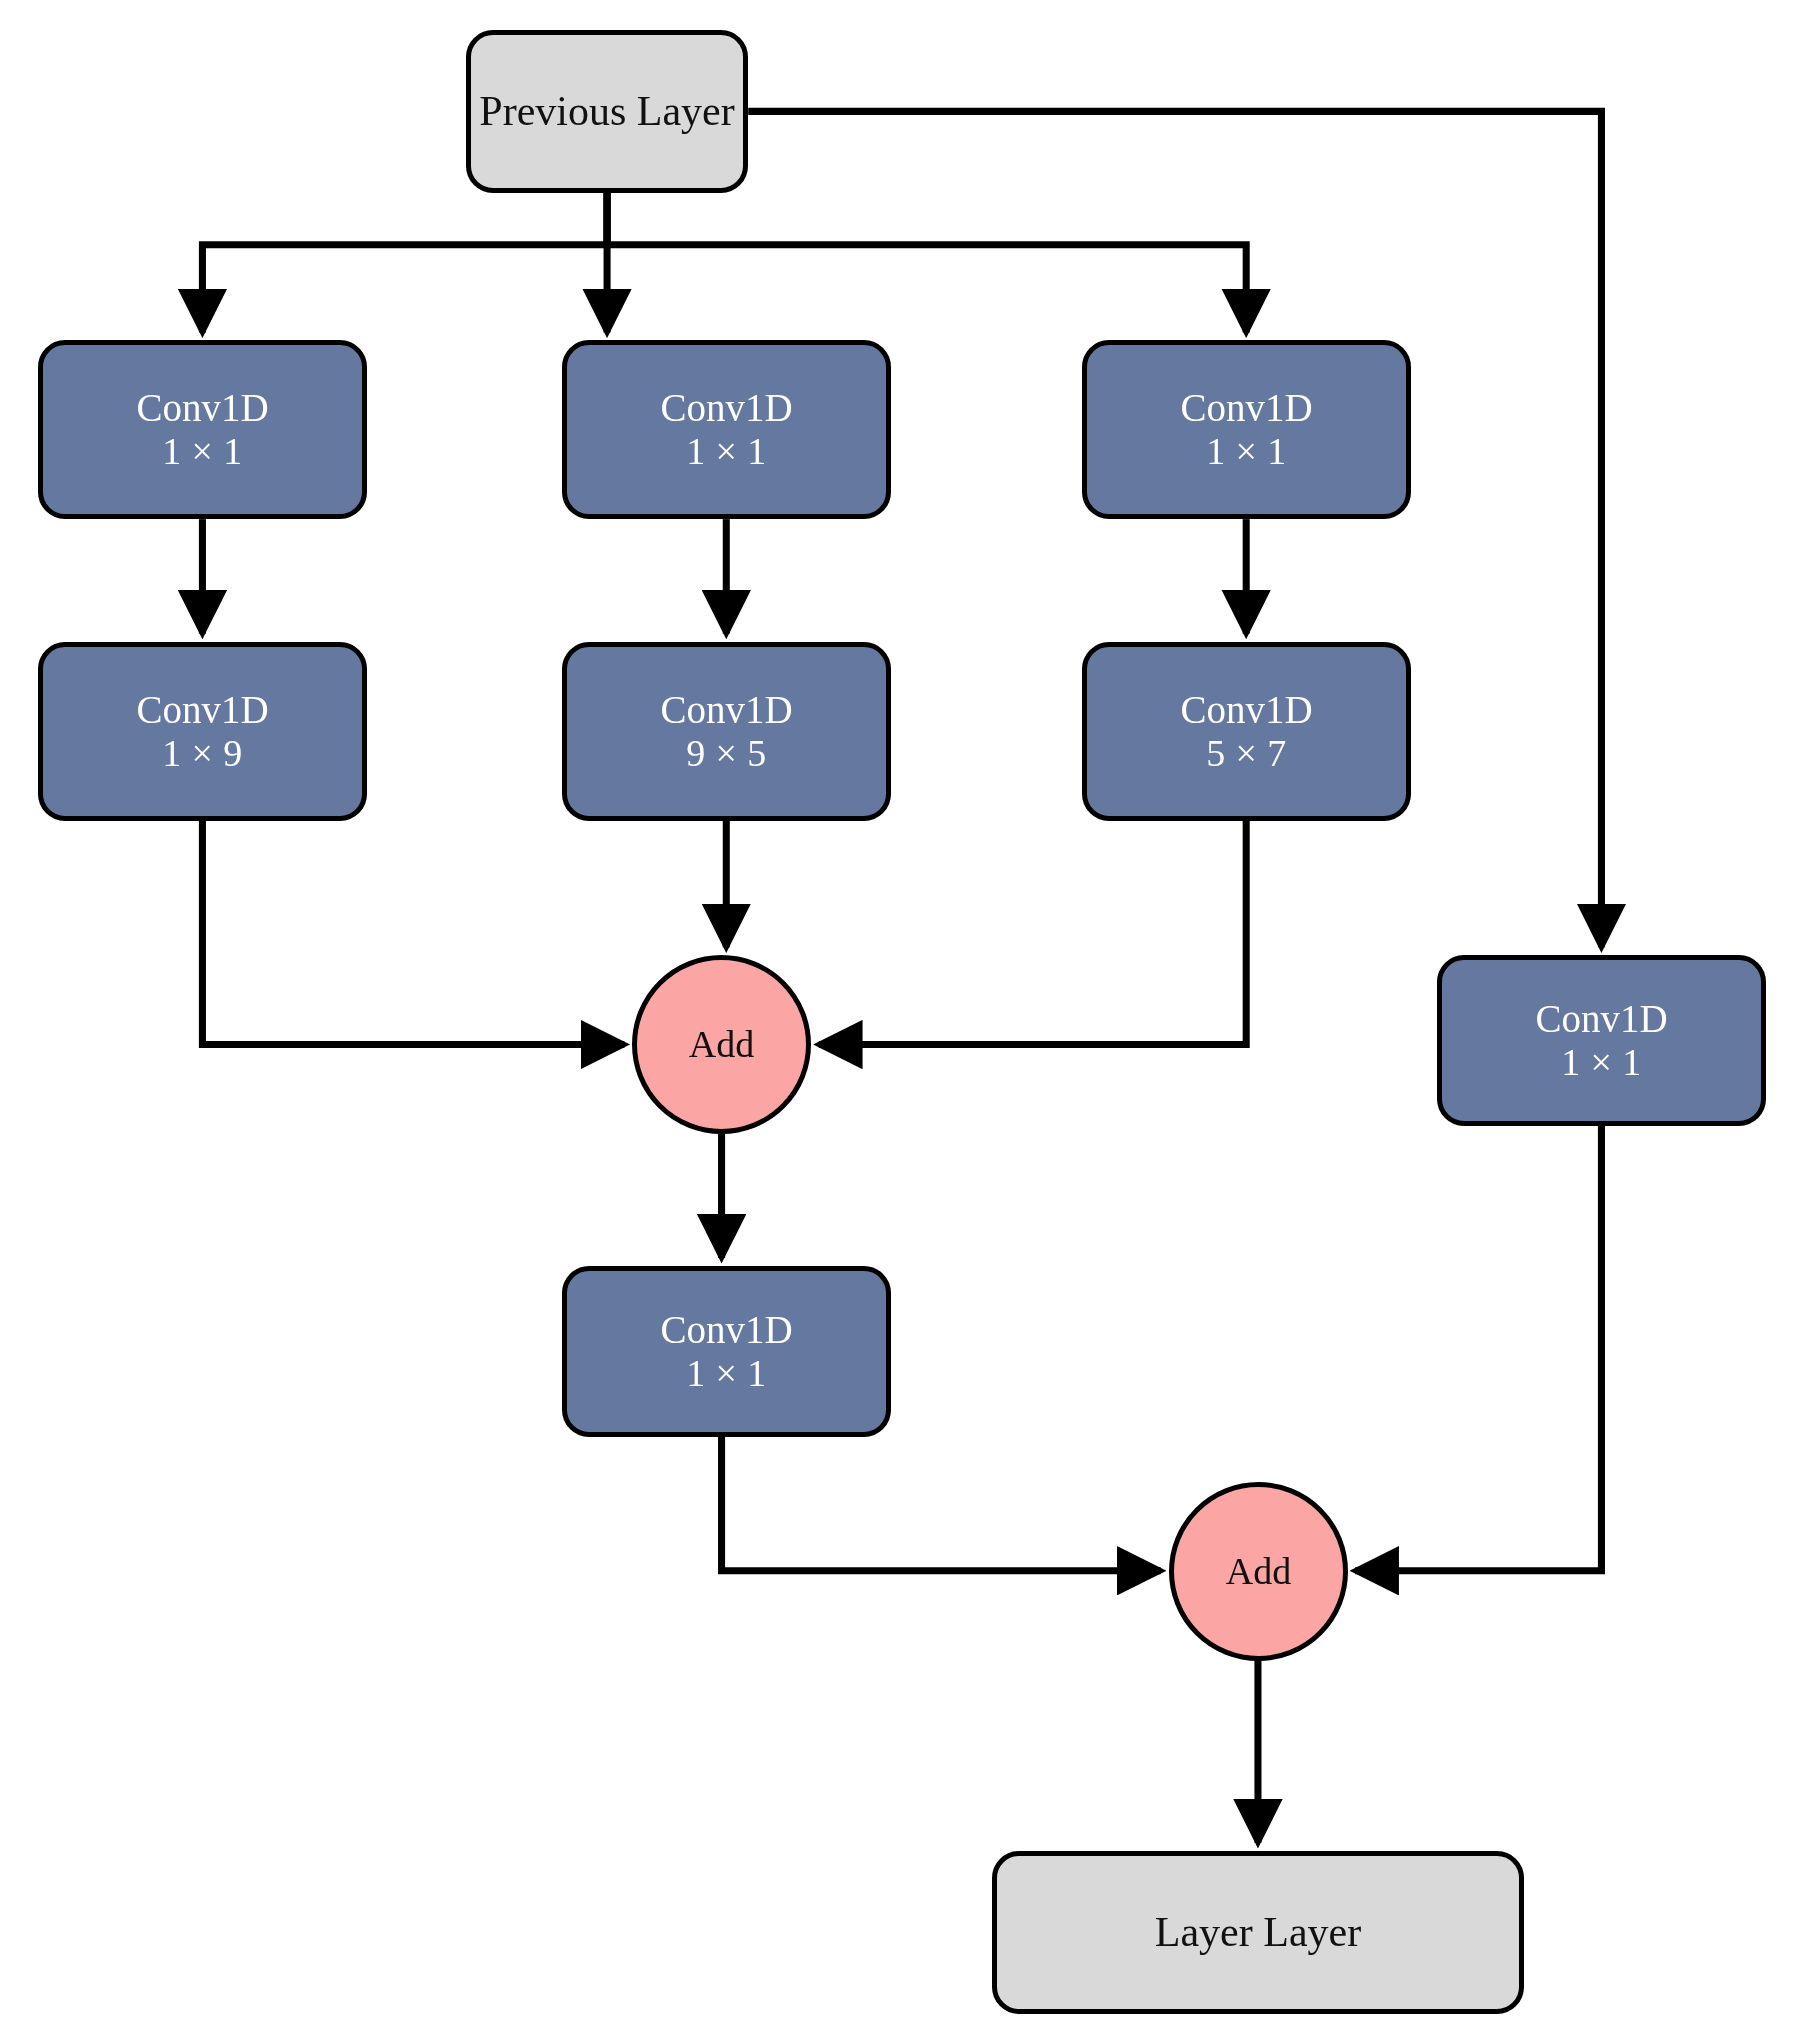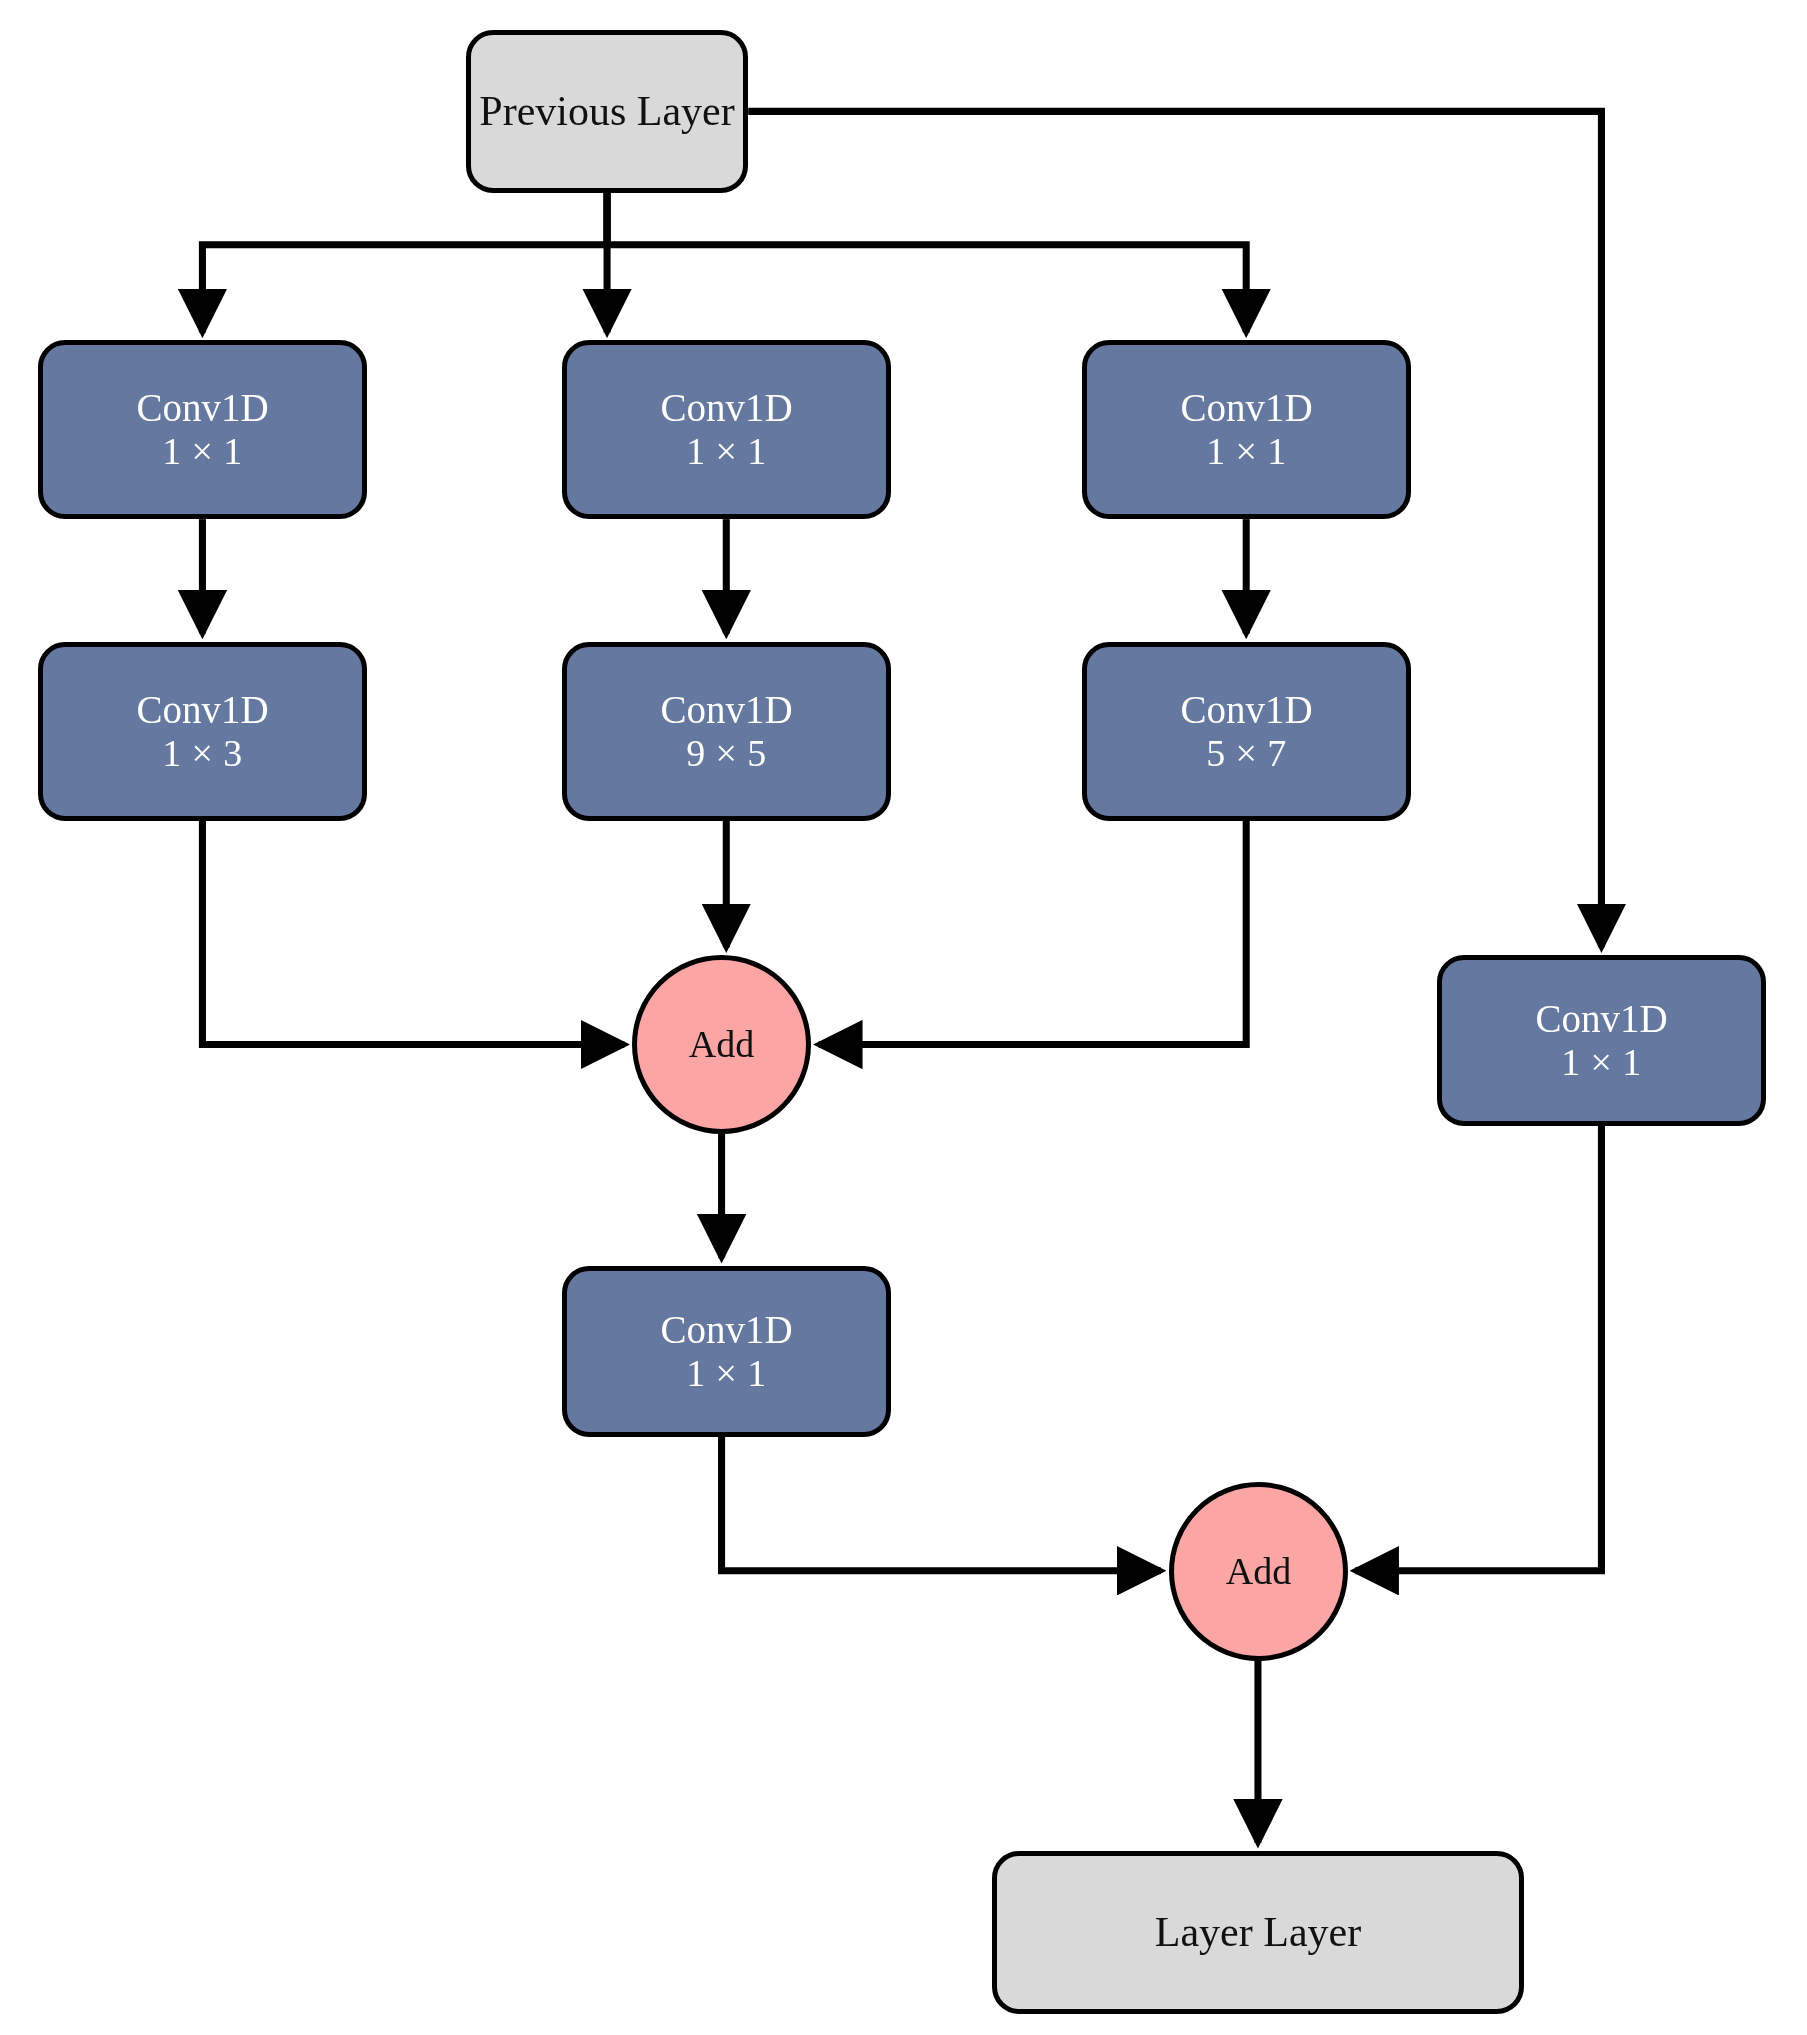--- a/index.html
+++ b/index.html
@@ -126,21 +126,21 @@
     <span class="line2">1 × 1</span>
   </div>
 
   <div class="node conv" id="node-conv-c1">
     <span class="line1">Conv1D</span>
     <span class="line2">1 × 1</span>
   </div>
 
   <div class="node conv" id="node-conv-a2">
     <span class="line1">Conv1D</span>
-    <span class="line2">1 × 3</span>
+    <span class="line2">1 × 9</span>
   </div>
 
   <div class="node conv" id="node-conv-b2">
     <span class="line1">Conv1D</span>
     <span class="line2">9 × 5</span>
   </div>
 
   <div class="node conv" id="node-conv-c2">
     <span class="line1">Conv1D</span>
     <span class="line2">5 × 7</span>

